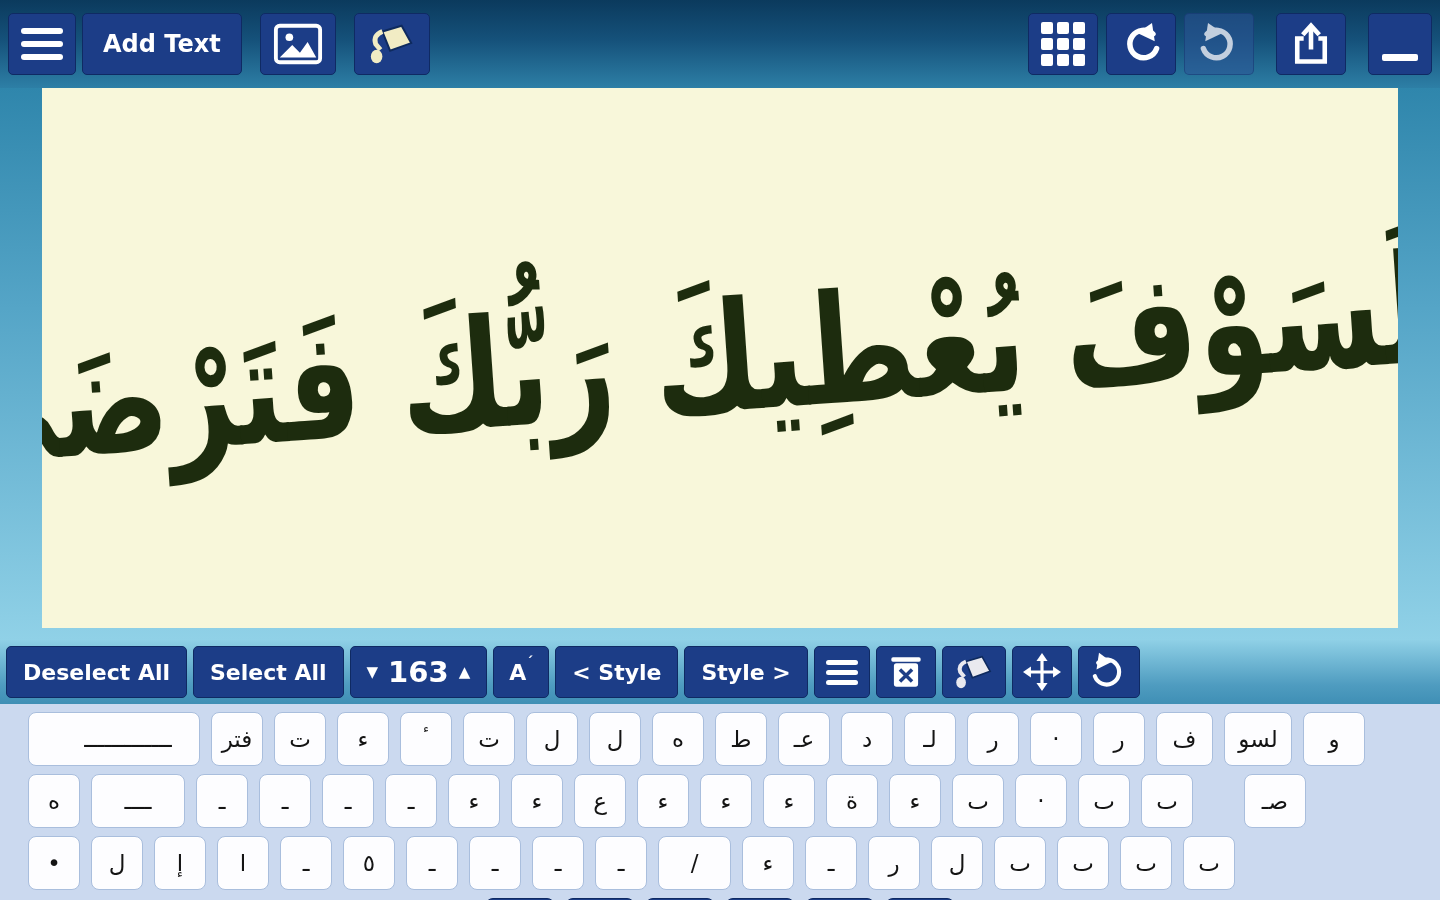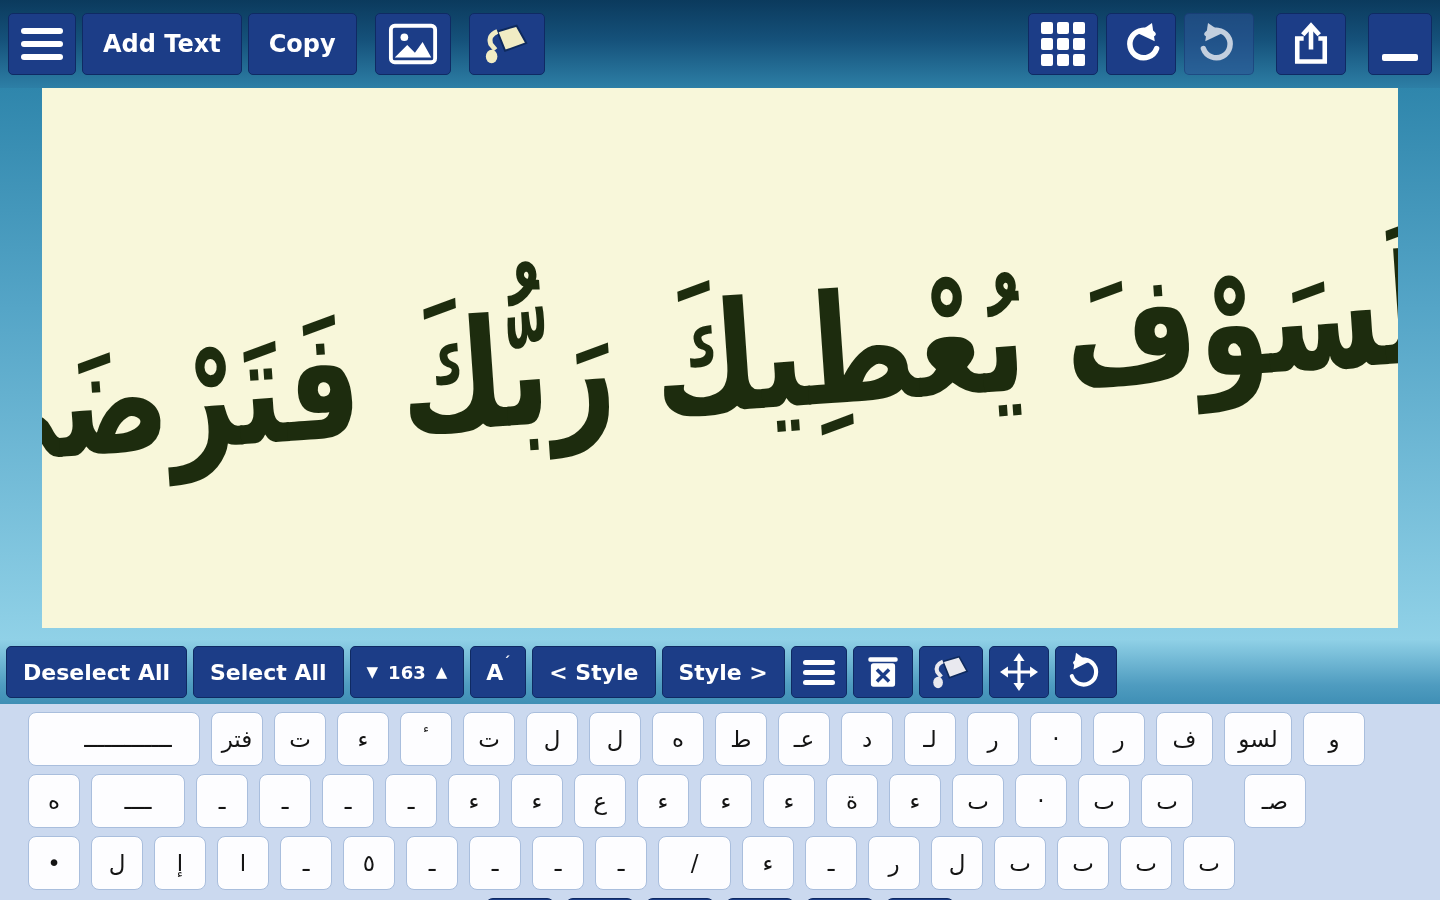--- a/index.html
+++ b/index.html
@@ -52,21 +52,21 @@
   
   .bottom-bar {
     height:64px;
     background:linear-gradient(180deg,#8fd0e6 0%, #4f9cc0 70%, #3f8fb5 100%);
     display:flex; align-items:center; gap:6px; padding:0 6px;
   }
   .btn.sm { height:52px; font-size:22px; padding:0 16px; }
   .btn.sm.icon-btn { min-width:56px; padding:0 10px; }
   .stepper { gap:10px; }
   .stepper .tri { font-size:15px; }
-  .stepper .num { font-size:18px; }
+  .stepper .num { font-size:29px; }
   .hamburger.sm { width:32px; gap:5px; }
   .hamburger.sm i { height:5px; }
   .font-a { font-size:28px; position:relative; }
   .font-a sup { font-size:14px; position:relative; top:-10px; }
 
   
   .keyboard {
     height:196px; background:var(--keyboard-bg,#cbd9ef);
     padding:8px 28px 0 28px; overflow:hidden;
   }
@@ -91,21 +91,20 @@
 
 <div class="top-bar">
   <button class="btn icon-btn">
     <span class="hamburger">
         <i></i>
         <i></i>
         <i></i>
       </span>
   </button>
   <button class="btn">Add Text</button>
-  <button class="btn">Copy</button>
   <span class="gap-md"></span>
   <button class="btn icon-btn">
     <span>
       <svg width="50" height="44" viewBox="0 0 52 44">
         <rect x="3" y="3" width="46" height="38" rx="4" fill="none" stroke="#fff" stroke-width="4"></rect>
         <circle cx="17" cy="15" r="4" fill="#fff"></circle>
         <path d="M7 36 L20 23 L28 31 L36 20 L45 36 Z" fill="#fff"></path>
       </svg>
     </span>
   </button>

